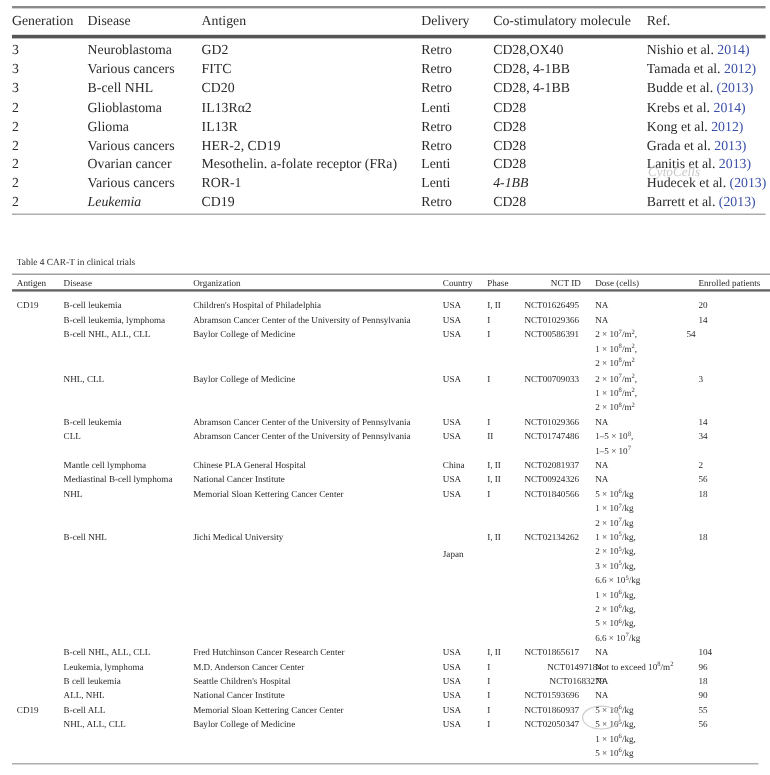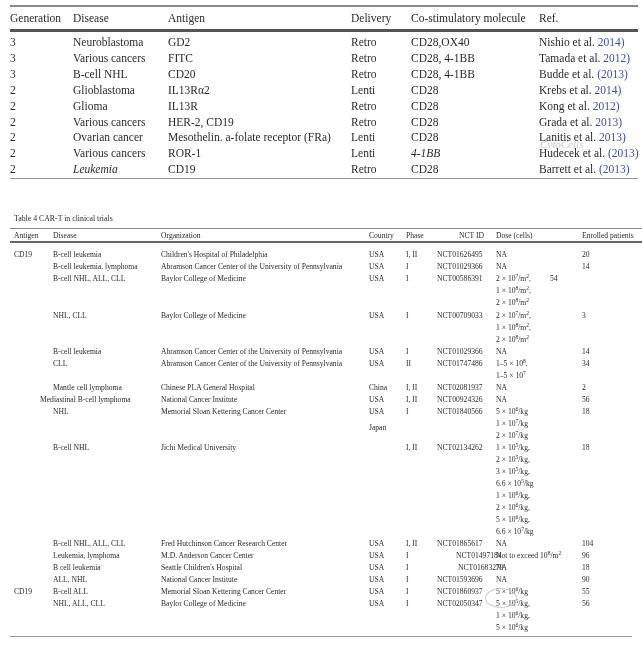--- a/index.html
+++ b/index.html
@@ -148,21 +148,21 @@
       </div>
       <div>
         <div class="cell small" style="left: 53px; top: 273px;">B-cell NHL, ALL, CLL</div>
         <div class="cell small" style="left: 161px; top: 273px;">Baylor College of Medicine</div>
         <div class="cell small" style="left: 369px; top: 273px;">USA</div>
         <div class="cell small" style="left: 406px; top: 273px;">I</div>
         <div class="cell small" style="left: 437px; top: 273px;">NCT00586391</div>
         <div class="cell small" style="left: 496px; top: 273px;">2 × 10<sup>7</sup>/m<sup>2</sup>,</div>
         <div class="cell small" style="left: 496px; top: 285px;">1 × 10<sup>8</sup>/m<sup>2</sup>,</div>
         <div class="cell small" style="left: 496px; top: 297px;">2 × 10<sup>8</sup>/m<sup>2</sup></div>
-        <div class="cell small" style="left: 550px; top: 273px;">54</div>
+        <div class="cell small" style="left: 572px; top: 273px;">54</div>
       </div>
       <div>
         <div class="cell small" style="left: 53px; top: 310px;">NHL, CLL</div>
         <div class="cell small" style="left: 161px; top: 310px;">Baylor College of Medicine</div>
         <div class="cell small" style="left: 369px; top: 310px;">USA</div>
         <div class="cell small" style="left: 406px; top: 310px;">I</div>
         <div class="cell small" style="left: 437px; top: 310px;">NCT00709033</div>
         <div class="cell small" style="left: 496px; top: 310px;">2 × 10<sup>7</sup>/m<sup>2</sup>,</div>
         <div class="cell small" style="left: 496px; top: 322px;">1 × 10<sup>8</sup>/m<sup>2</sup>,</div>
         <div class="cell small" style="left: 496px; top: 334px;">2 × 10<sup>8</sup>/m<sup>2</sup></div>
@@ -190,21 +190,21 @@
       <div>
         <div class="cell small" style="left: 53px; top: 382px;">Mantle cell lymphoma</div>
         <div class="cell small" style="left: 161px; top: 382px;">Chinese PLA General Hospital</div>
         <div class="cell small" style="left: 369px; top: 382px;">China</div>
         <div class="cell small" style="left: 406px; top: 382px;">I, II</div>
         <div class="cell small" style="left: 437px; top: 382px;">NCT02081937</div>
         <div class="cell small" style="left: 496px; top: 382px;">NA</div>
         <div class="cell small" style="left: 582px; top: 382px;">2</div>
       </div>
       <div>
-        <div class="cell small" style="left: 40px; top: 394px;">Mediastinal B-cell lymphoma</div>
+        <div class="cell small" style="left: 53px; top: 394px;">Mediastinal B-cell lymphoma</div>
         <div class="cell small" style="left: 161px; top: 394px;">National Cancer Institute</div>
         <div class="cell small" style="left: 369px; top: 394px;">USA</div>
         <div class="cell small" style="left: 406px; top: 394px;">I, II</div>
         <div class="cell small" style="left: 437px; top: 394px;">NCT00924326</div>
         <div class="cell small" style="left: 496px; top: 394px;">NA</div>
         <div class="cell small" style="left: 582px; top: 394px;">56</div>
       </div>
       <div>
         <div class="cell small" style="left: 53px; top: 406px;">NHL</div>
         <div class="cell small" style="left: 161px; top: 406px;">Memorial Sloan Kettering Cancer Center</div>
@@ -212,21 +212,21 @@
         <div class="cell small" style="left: 406px; top: 406px;">I</div>
         <div class="cell small" style="left: 437px; top: 406px;">NCT01840566</div>
         <div class="cell small" style="left: 496px; top: 406px;">5 × 10<sup>6</sup>/kg</div>
         <div class="cell small" style="left: 496px; top: 418px;">1 × 10<sup>7</sup>/kg</div>
         <div class="cell small" style="left: 496px; top: 430px;">2 × 10<sup>7</sup>/kg</div>
         <div class="cell small" style="left: 582px; top: 406px;">18</div>
       </div>
       <div>
         <div class="cell small" style="left: 53px; top: 442px;">B-cell NHL</div>
         <div class="cell small" style="left: 161px; top: 442px;">Jichi Medical University</div>
-        <div class="cell small" style="left: 369px; top: 422px;">Japan</div>
+        <div class="cell small" style="left: 369px; top: 456px;">Japan</div>
         <div class="cell small" style="left: 406px; top: 442px;">I, II</div>
         <div class="cell small" style="left: 437px; top: 442px;">NCT02134262</div>
         <div class="cell small" style="left: 496px; top: 442px;">1 × 10<sup>5</sup>/kg,</div>
         <div class="cell small" style="left: 496px; top: 454px;">2 × 10<sup>5</sup>/kg,</div>
         <div class="cell small" style="left: 496px; top: 466px;">3 × 10<sup>5</sup>/kg,</div>
         <div class="cell small" style="left: 496px; top: 478px;">6.6 × 10<sup>5</sup>/kg</div>
         <div class="cell small" style="left: 496px; top: 490px;">1 × 10<sup>6</sup>/kg,</div>
         <div class="cell small" style="left: 496px; top: 502px;">2 × 10<sup>6</sup>/kg,</div>
         <div class="cell small" style="left: 496px; top: 514px;">5 × 10<sup>6</sup>/kg,</div>
         <div class="cell small" style="left: 496px; top: 526px;">6.6 × 10<sup>7</sup>/kg</div>

